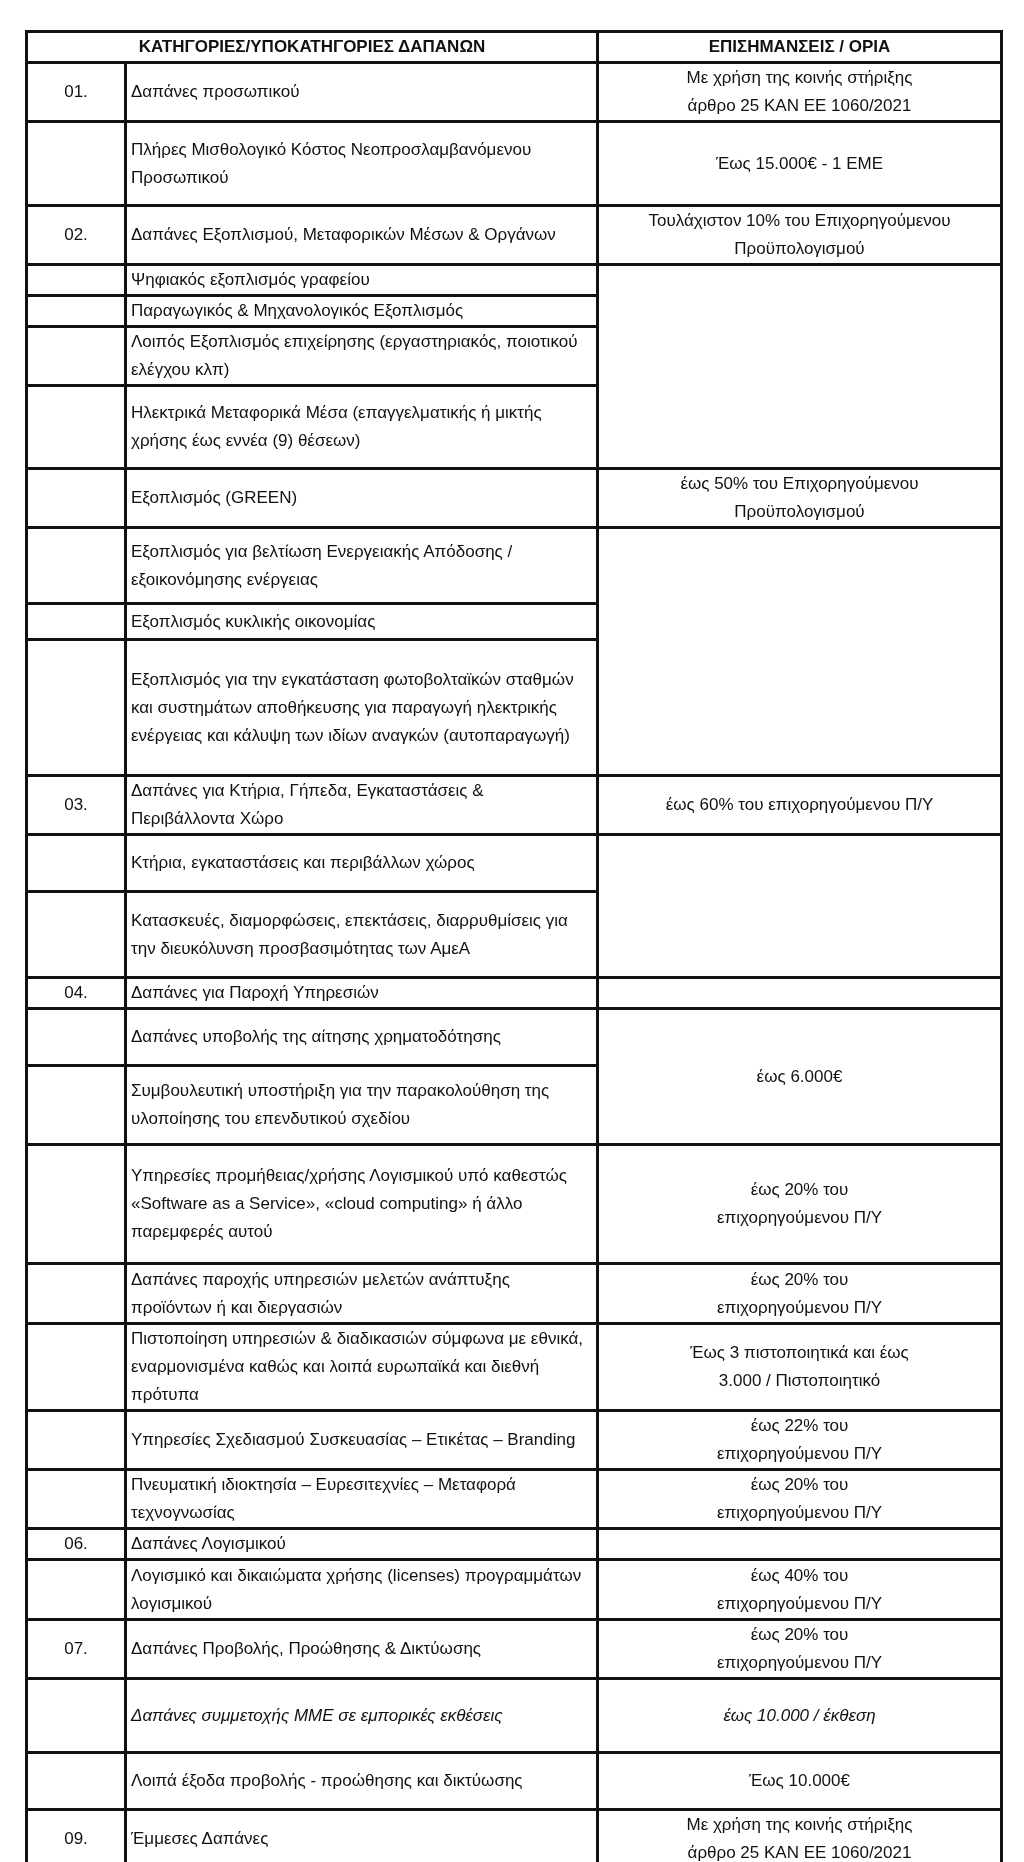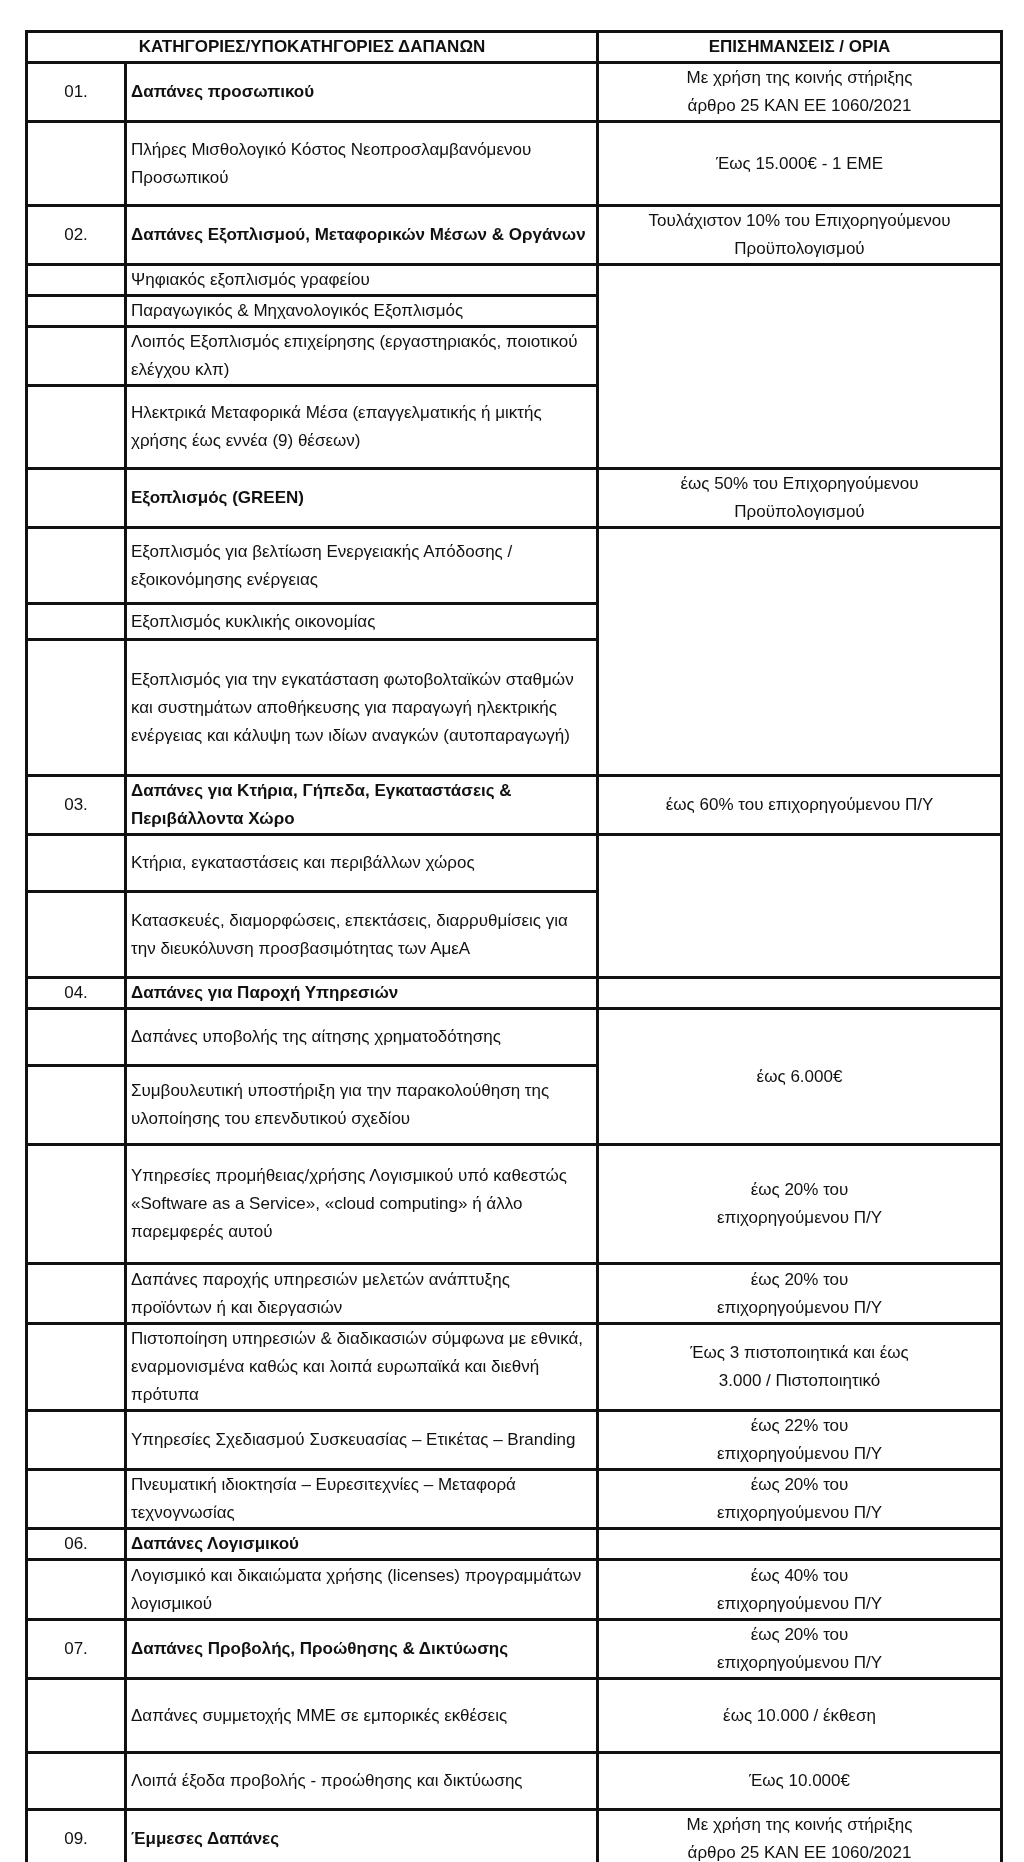--- a/index.html
+++ b/index.html
@@ -13,21 +13,21 @@
   table.expenses td, table.expenses th {
     border: 3px solid #111; padding: 0 4px; vertical-align: middle;
     font-weight: normal;
   }
   col.c-num { width: 99px; }
   col.c-desc { width: 472px; }
   col.c-limit { width: 404px; }
   th { text-align: center; font-weight: bold !important; }
   td.num { text-align: center; font-weight: bold; }
   td.desc { text-align: left; }
-  td.desc.bold { font-weight: bold; margin-left: 36px; }
+  td.desc.bold { font-weight: normal; margin-left: 36px; }
   td.limit { text-align: center; }
   .lim-line { display: block; }
 </style>
 </head>
 <body>
 
 <table class="expenses">
   <colgroup>
       <col class="c-num">
       <col class="c-desc">
@@ -187,21 +187,21 @@
         </td>
       </tr>
       <tr style="height: 55px;">
         <td class="num">07.</td>
         <td class="desc bold">Δαπάνες Προβολής, Προώθησης &amp; Δικτύωσης</td>
         <td class="limit">
           <span class="lim-line">έως 20% του</span>
           <span class="lim-line">επιχορηγούμενου Π/Υ</span>
         </td>
       </tr>
-      <tr style="height: 74px;">
+      <tr style="height: 74px; font-style: italic;">
         <td class="num"></td>
         <td class="desc">Δαπάνες συμμετοχής ΜΜΕ σε εμπορικές εκθέσεις</td>
         <td class="limit">
           <span class="lim-line">έως 10.000 / έκθεση</span>
         </td>
       </tr>
       <tr style="height: 57px;">
         <td class="num"></td>
         <td class="desc">Λοιπά έξοδα προβολής - προώθησης και δικτύωσης</td>
         <td class="limit">

